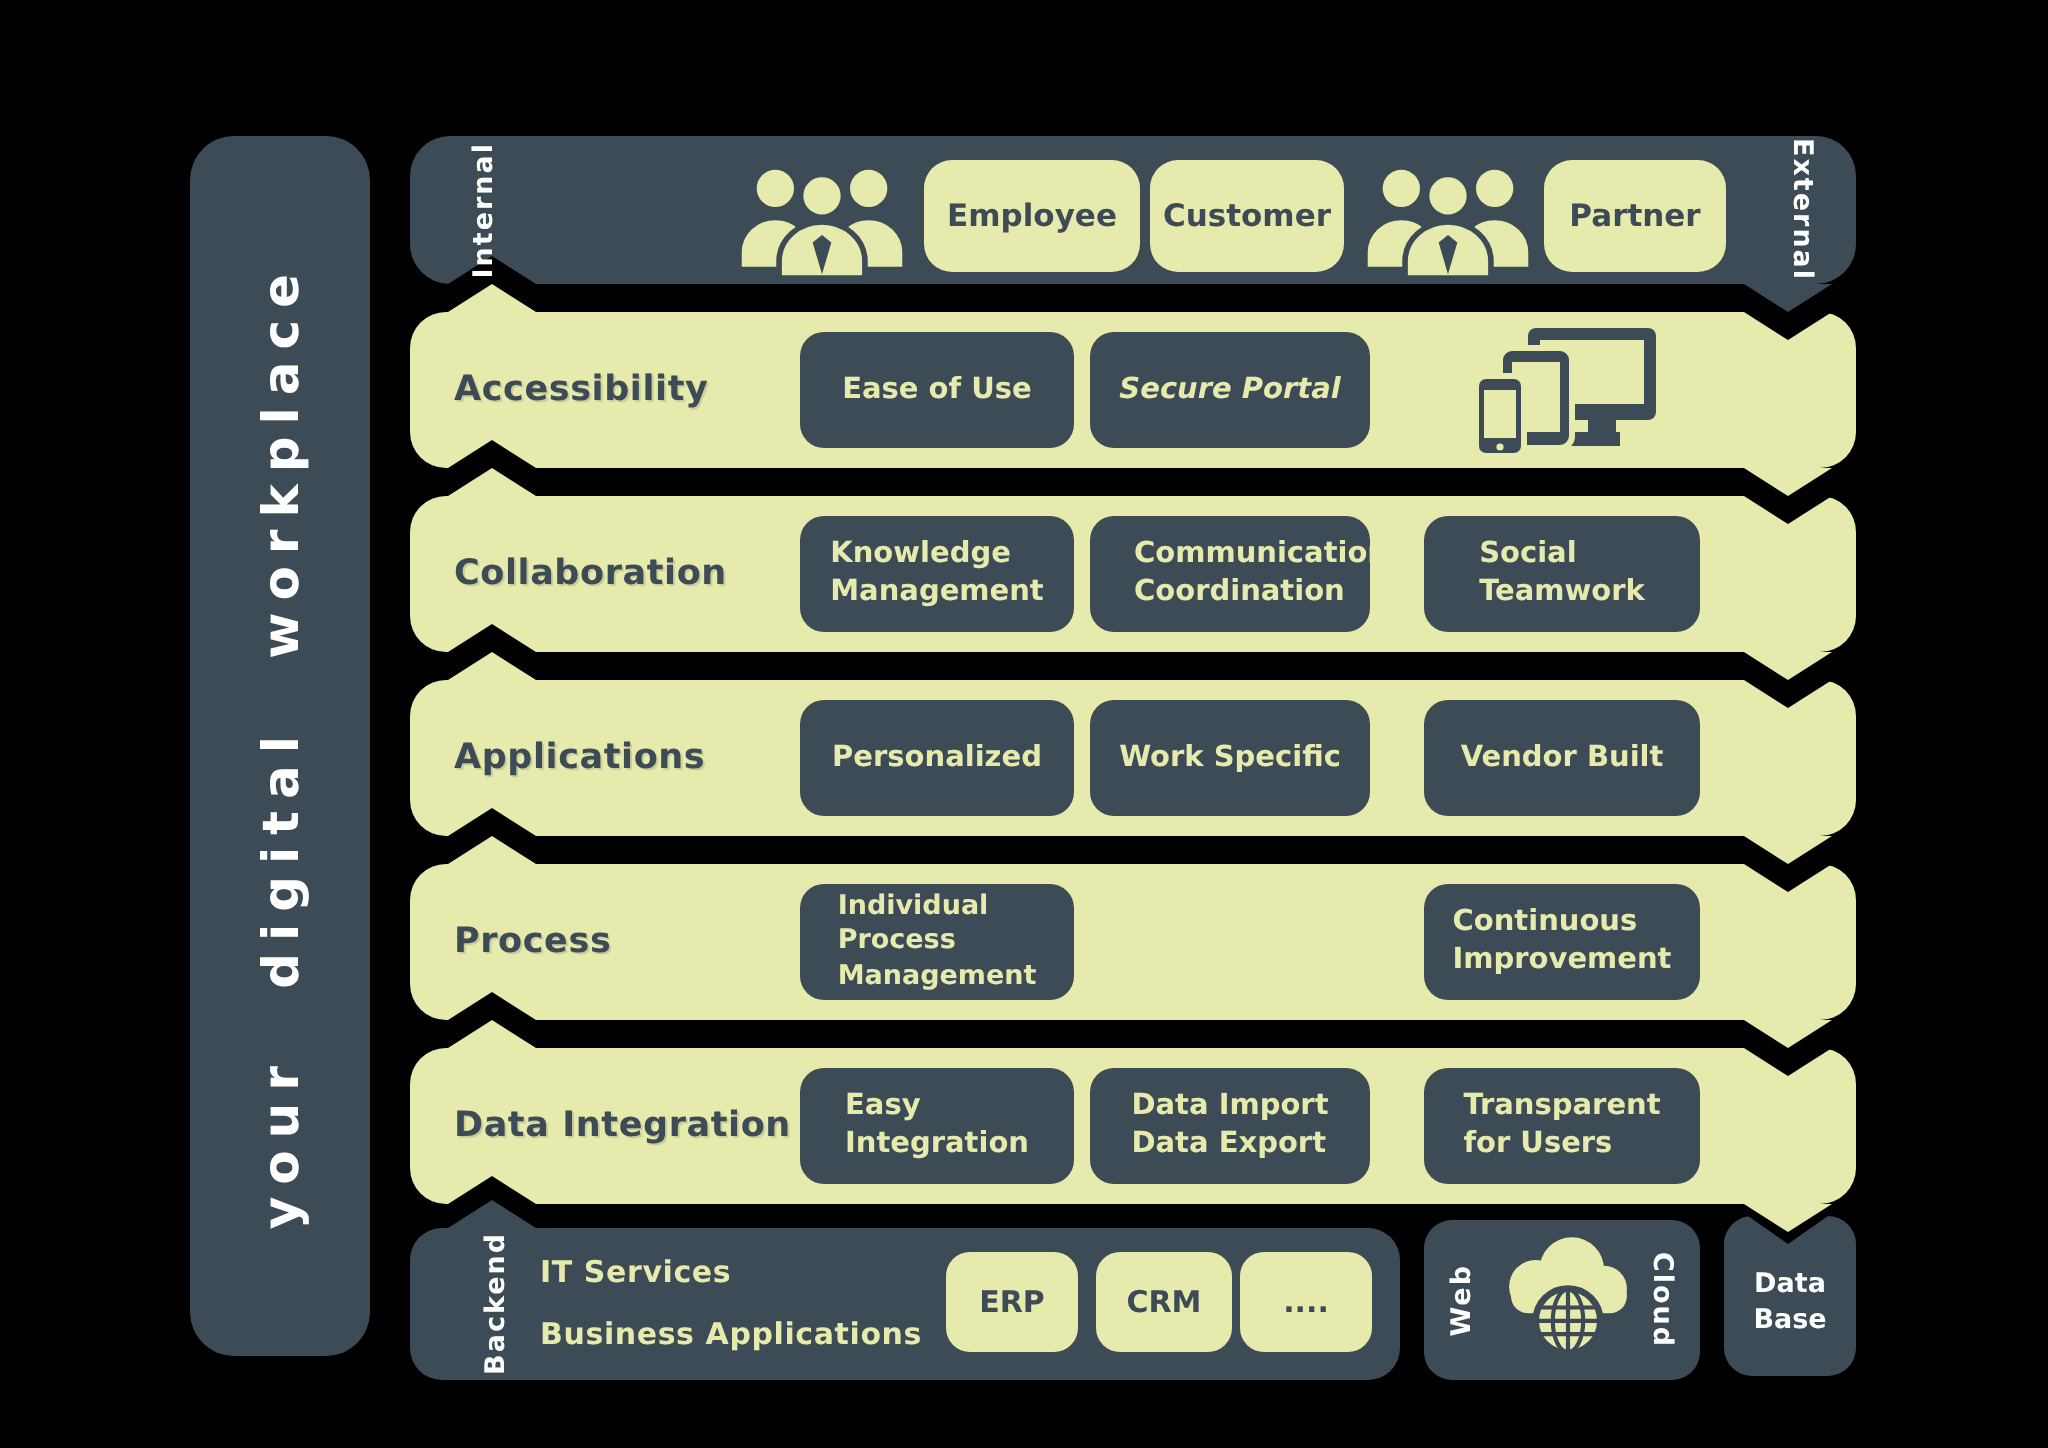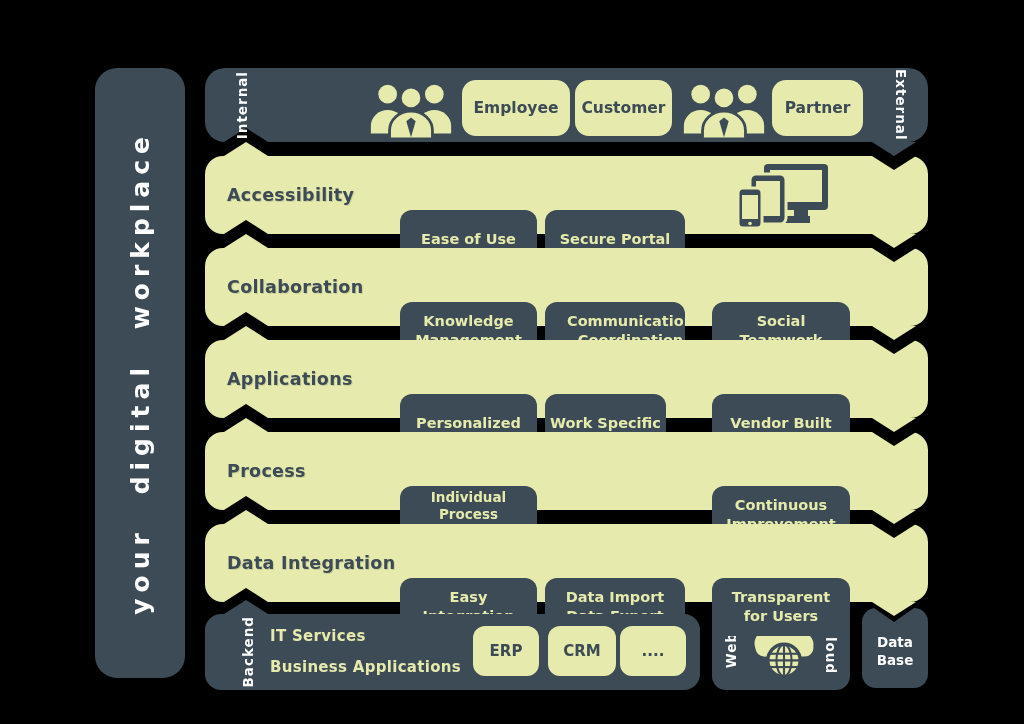--- a/index.html
+++ b/index.html
@@ -6,22 +6,22 @@
   #stage{position:relative;width:1024px;height:724px;background:#000;overflow:hidden;
          font-family:"DejaVu Sans","Liberation Sans",sans-serif;}
   
   .band{position:absolute;left:205px;width:723px;background:#E6EAAC;border-radius:18px;z-index:2;}
   .band.dark{background:#3C4B55;border-radius:20px;}
   .rowlabel{position:absolute;left:22px;top:0;height:100%;display:flex;align-items:center;
             font-size:17.5px;font-weight:bold;color:#3C4B55;letter-spacing:.3px;
             text-shadow:1px 1px 0 rgba(0,0,0,0.12);}
   .darkbtn{position:absolute;top:10px;height:58px;background:#3C4B55;border-radius:12px;
            color:#E6EAAC;font-weight:bold;font-size:14.5px;display:flex;align-items:center;
-           justify-content:center;text-align:center;white-space:pre-line;line-height:1.3;
-           padding:0 4px;box-sizing:border-box;margin-top:44px;}
+           justify-content:center;text-align:left;white-space:pre-line;line-height:1.3;
+           padding:0 4px;box-sizing:border-box;}
   .lightbtn{position:absolute;top:12px;height:56px;background:#E6EAAC;border-radius:14px;
             color:#3C4B55;font-weight:bold;font-size:15.5px;display:flex;align-items:center;
             justify-content:center;text-align:center;}
   
   .chev{position:absolute;width:44px;height:14px;}
   .chev.up{clip-path:polygon(50% 0,0 100%,100% 100%);}
   .chev.dn{clip-path:polygon(0 0,100% 0,50% 100%);}
   .bg-dark{background:#3C4B55}.bg-light{background:#E6EAAC}.bg-black{background:#000}
   
   .vlabel{position:absolute;top:0;height:100%;display:flex;align-items:center;justify-content:center;
@@ -89,21 +89,21 @@
     </div>
   </div>
 
   <div class="band" style="top:156px;height:78px;">
     <span class="chev up bg-light" style="top:-14px;left:19px;"></span>
     <span class="chev dn bg-black" style="top:0;left:667px;"></span>
     <span class="chev up bg-black" style="bottom:0;left:19px;"></span>
     <span class="chev dn bg-light" style="bottom:-14px;left:667px;"></span>
     <div class="rowlabel">Accessibility</div>
     <div class="darkbtn" style="left:195px;width:137px;">Ease of Use</div>
-    <div class="darkbtn" style="left:340px;width:140px;">Secure Portal</div>
+    <div class="darkbtn" style="left:340px;width:140px;font-style:italic;">Secure Portal</div>
     <svg class="icon" style="left:533px;top:8px;" width="92" height="64" viewBox="0 0 92 64">
       <rect x="26" y="0" width="64" height="46" rx="4" fill="#3C4B55"></rect>
       <rect x="32" y="6" width="52" height="32" fill="#E6EAAC"></rect>
       <rect x="56" y="44" width="14" height="10" fill="#3C4B55"></rect>
       <rect x="36" y="52" width="36" height="7" fill="#3C4B55"></rect>
       <rect x="12" y="10" width="36" height="50" rx="6" fill="#3C4B55" stroke="#E6EAAC" stroke-width="3"></rect>
       <rect x="18" y="17" width="24" height="35" fill="#E6EAAC"></rect>
       <rect x="0" y="24" width="24" height="40" rx="5" fill="#3C4B55" stroke="#E6EAAC" stroke-width="3"></rect>
       <rect x="4" y="31" width="16" height="24" fill="#E6EAAC"></rect>
       <circle cx="12" cy="59.5" r="1.8" fill="#E6EAAC"></circle>
@@ -124,21 +124,21 @@
 Teamwork</div>
   </div>
 
   <div class="band" style="top:340px;height:78px;">
     <span class="chev up bg-light" style="top:-14px;left:19px;"></span>
     <span class="chev dn bg-black" style="top:0;left:667px;"></span>
     <span class="chev up bg-black" style="bottom:0;left:19px;"></span>
     <span class="chev dn bg-light" style="bottom:-14px;left:667px;"></span>
     <div class="rowlabel">Applications</div>
     <div class="darkbtn" style="left:195px;width:137px;">Personalized</div>
-    <div class="darkbtn" style="left:340px;width:121px;">Work Specific</div>
+    <div class="darkbtn" style="left:340px;width:140px;">Work Specific</div>
     <div class="darkbtn" style="left:507px;width:138px;">Vendor Built</div>
   </div>
 
   <div class="band" style="top:432px;height:78px;">
     <span class="chev up bg-light" style="top:-14px;left:19px;"></span>
     <span class="chev dn bg-black" style="top:0;left:667px;"></span>
     <span class="chev up bg-black" style="bottom:0;left:19px;"></span>
     <span class="chev dn bg-light" style="bottom:-14px;left:667px;"></span>
     <div class="rowlabel">Process</div>
     <div class="darkbtn" style="left:195px;width:137px;font-size:13.5px;">Individual

